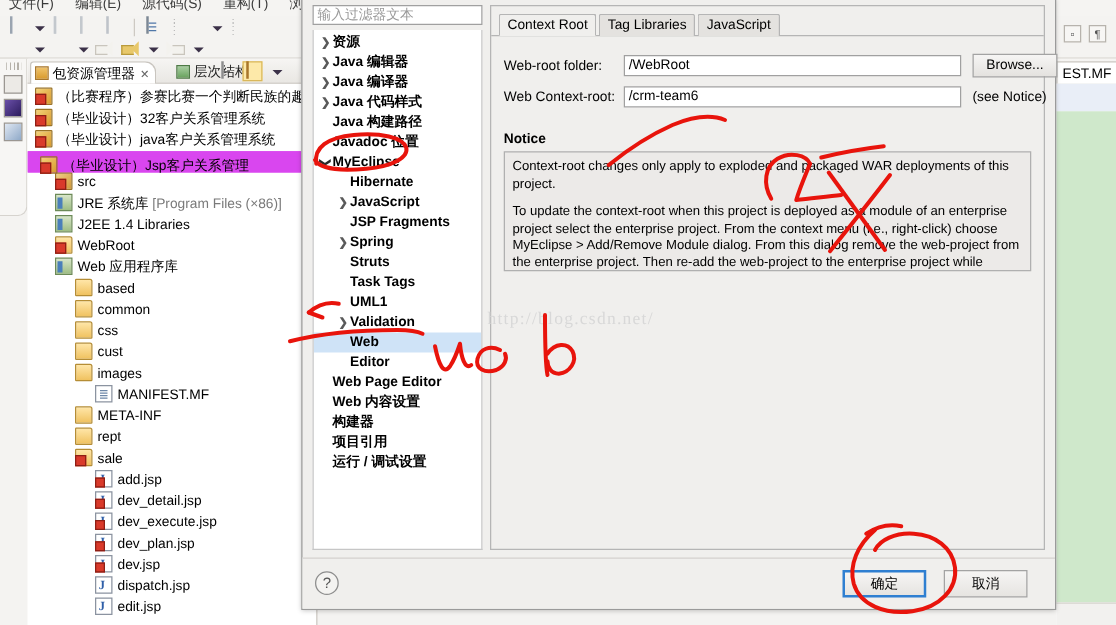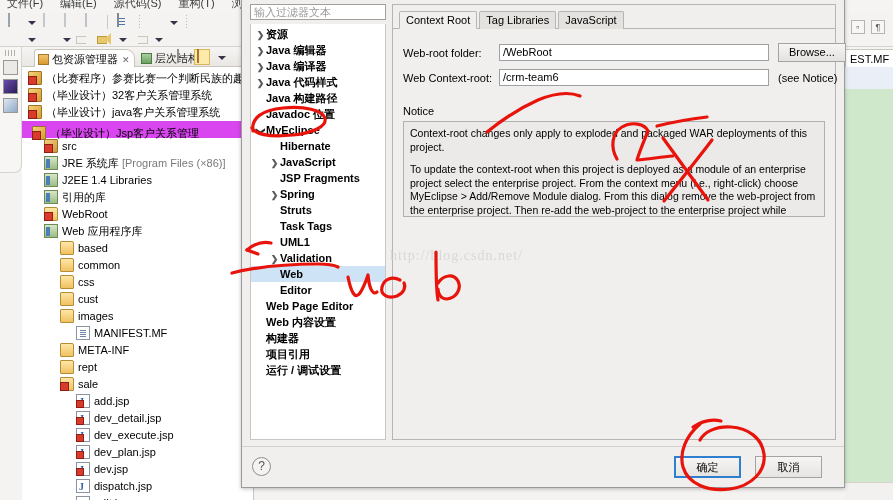--- a/index.html
+++ b/index.html
@@ -104,21 +104,21 @@
   .pkg-tabbar {
     height:20px; position:relative;
     background:linear-gradient(to bottom,#f6f5f3,#e9e7e3);
     border-bottom:1px solid #c9c5bf;
   }
   .vtab {
     position:absolute; top:2px; height:18px; line-height:18px;
     font-size:11px; padding:0 4px 0 3px; white-space:nowrap;
   }
   .vtab.active {
-    left:12px; background:#fff; border:1px solid #c9c5bf; border-bottom:none;
+    left:2px; background:#fff; border:1px solid #c9c5bf; border-bottom:none;
     border-top-left-radius:3px; border-top-right-radius:9px;
   }
   .vtab.inactive { left:116px; color:#222; }
   .vtab .ti { display:inline-block; width:11px; height:11px; vertical-align:-2px; margin-right:3px; }
   .ti-pkg  { background:linear-gradient(to bottom,#f0c36b,#d99b2e); border:1px solid #a8762a; }
   .ti-hier { background:linear-gradient(to bottom,#a9cfa2,#6aa35f); border:1px solid #4d7a45; }
   .vtab .xclose { margin-left:4px; font-size:9px; color:#666; }
   .pkg-tools { position:absolute; right:3px; top:2px; height:17px; }
   .pt { display:inline-block; width:16px; height:16px; vertical-align:top; margin-left:1px; position:relative;}
   .pt.btn { border:1px solid transparent; }
@@ -197,21 +197,21 @@
   .tabline { height:1px; background:#b5b5b5; margin-top:-1px; }
   .form { padding:14px 10px 0 10px; position:relative; }
   .frow { height:22px; margin-bottom:4px; white-space:nowrap; }
   .flab { display:inline-block; width:96px; font-size:11px; vertical-align:middle; }
   .finput { display:inline-block; width:270px; height:17px; border:1px solid #a0a0a0; background:#fff;
      font-size:11px; line-height:15px; padding:0 3px; vertical-align:middle; }
   .fbtn { display:inline-block; height:19px; line-height:17px; padding:0 10px; margin-left:9px;
      border:1px solid #a3a3a3; background:linear-gradient(to bottom,#f6f5f4,#e4e2df); font-size:11px;
      vertical-align:middle; }
   .fnote { display:inline-block; margin-left:9px; font-size:11px; vertical-align:middle; }
-  .notice-lab { font-size:11px; margin:14px 0 4px 10px; }
+  .notice-lab { font-size:11px; margin:14px 0 4px 10px;font-weight:bold; }
   .notice-box {
     margin:0 10px; height:96px; border:1px solid #b0b0b0; background:#eceae8;
     padding:5px 6px; font-size:10.5px; line-height:13.5px; overflow:hidden;
   }
   .notice-box p { margin:0 0 9px 0; }
   .notice-box p:last-child { margin-bottom:0; }
 
   .dlg-foot { position:absolute; left:0; right:0; bottom:0; height:41px;
      border-top:1px solid #d3d1ce; background:#f0efed; }
   .help-btn { position:absolute; left:10px; top:10px; width:19px; height:19px; border-radius:50%;
@@ -305,21 +305,20 @@
     </div>
   </div>
   <div class="tree">
         <div class="row"><span class="ind" style="width: 6px;"></span><span class="ic ic-proj err"></span><span class="lbl">（比赛程序）参赛比赛一个判断民族的趣味</span></div>
         <div class="row"><span class="ind" style="width: 6px;"></span><span class="ic ic-proj err"></span><span class="lbl">（毕业设计）32客户关系管理系统</span></div>
         <div class="row"><span class="ind" style="width: 6px;"></span><span class="ic ic-proj err"></span><span class="lbl">（毕业设计）java客户关系管理系统</span></div>
         <div class="row sel"><span class="ind" style="width: 6px;"></span><span class="ic ic-proj err"></span><span class="lbl">（毕业设计）Jsp客户关系管理</span></div>
         <div class="row"><span class="ind" style="width: 22px;"></span><span class="ic ic-src"></span><span class="lbl">src</span></div>
         <div class="row"><span class="ind" style="width: 22px;"></span><span class="ic ic-lib"></span><span class="lbl">JRE 系统库</span><span class="dim"> [Program Files (×86)]</span></div>
         <div class="row"><span class="ind" style="width: 22px;"></span><span class="ic ic-lib"></span><span class="lbl">J2EE 1.4 Libraries</span></div>
-        <div class="row"><span class="ind" style="width: 22px;"></span><span class="ic ic-lib"></span><span class="lbl">引用的库</span></div>
         <div class="row"><span class="ind" style="width: 22px;"></span><span class="ic ic-folder red"></span><span class="lbl">WebRoot</span></div>
         <div class="row"><span class="ind" style="width: 22px;"></span><span class="ic ic-lib"></span><span class="lbl">Web 应用程序库</span></div>
         <div class="row"><span class="ind" style="width: 38px;"></span><span class="ic ic-folder"></span><span class="lbl">based</span></div>
         <div class="row"><span class="ind" style="width: 38px;"></span><span class="ic ic-folder"></span><span class="lbl">common</span></div>
         <div class="row"><span class="ind" style="width: 38px;"></span><span class="ic ic-folder"></span><span class="lbl">css</span></div>
         <div class="row"><span class="ind" style="width: 38px;"></span><span class="ic ic-folder"></span><span class="lbl">cust</span></div>
         <div class="row"><span class="ind" style="width: 38px;"></span><span class="ic ic-folder"></span><span class="lbl">images</span></div>
         <div class="row"><span class="ind" style="width: 54px;"></span><span class="ic ic-file"></span><span class="lbl">MANIFEST.MF</span></div>
         <div class="row"><span class="ind" style="width: 38px;"></span><span class="ic ic-folder"></span><span class="lbl">META-INF</span></div>
         <div class="row"><span class="ind" style="width: 38px;"></span><span class="ic ic-folder"></span><span class="lbl">rept</span></div>

